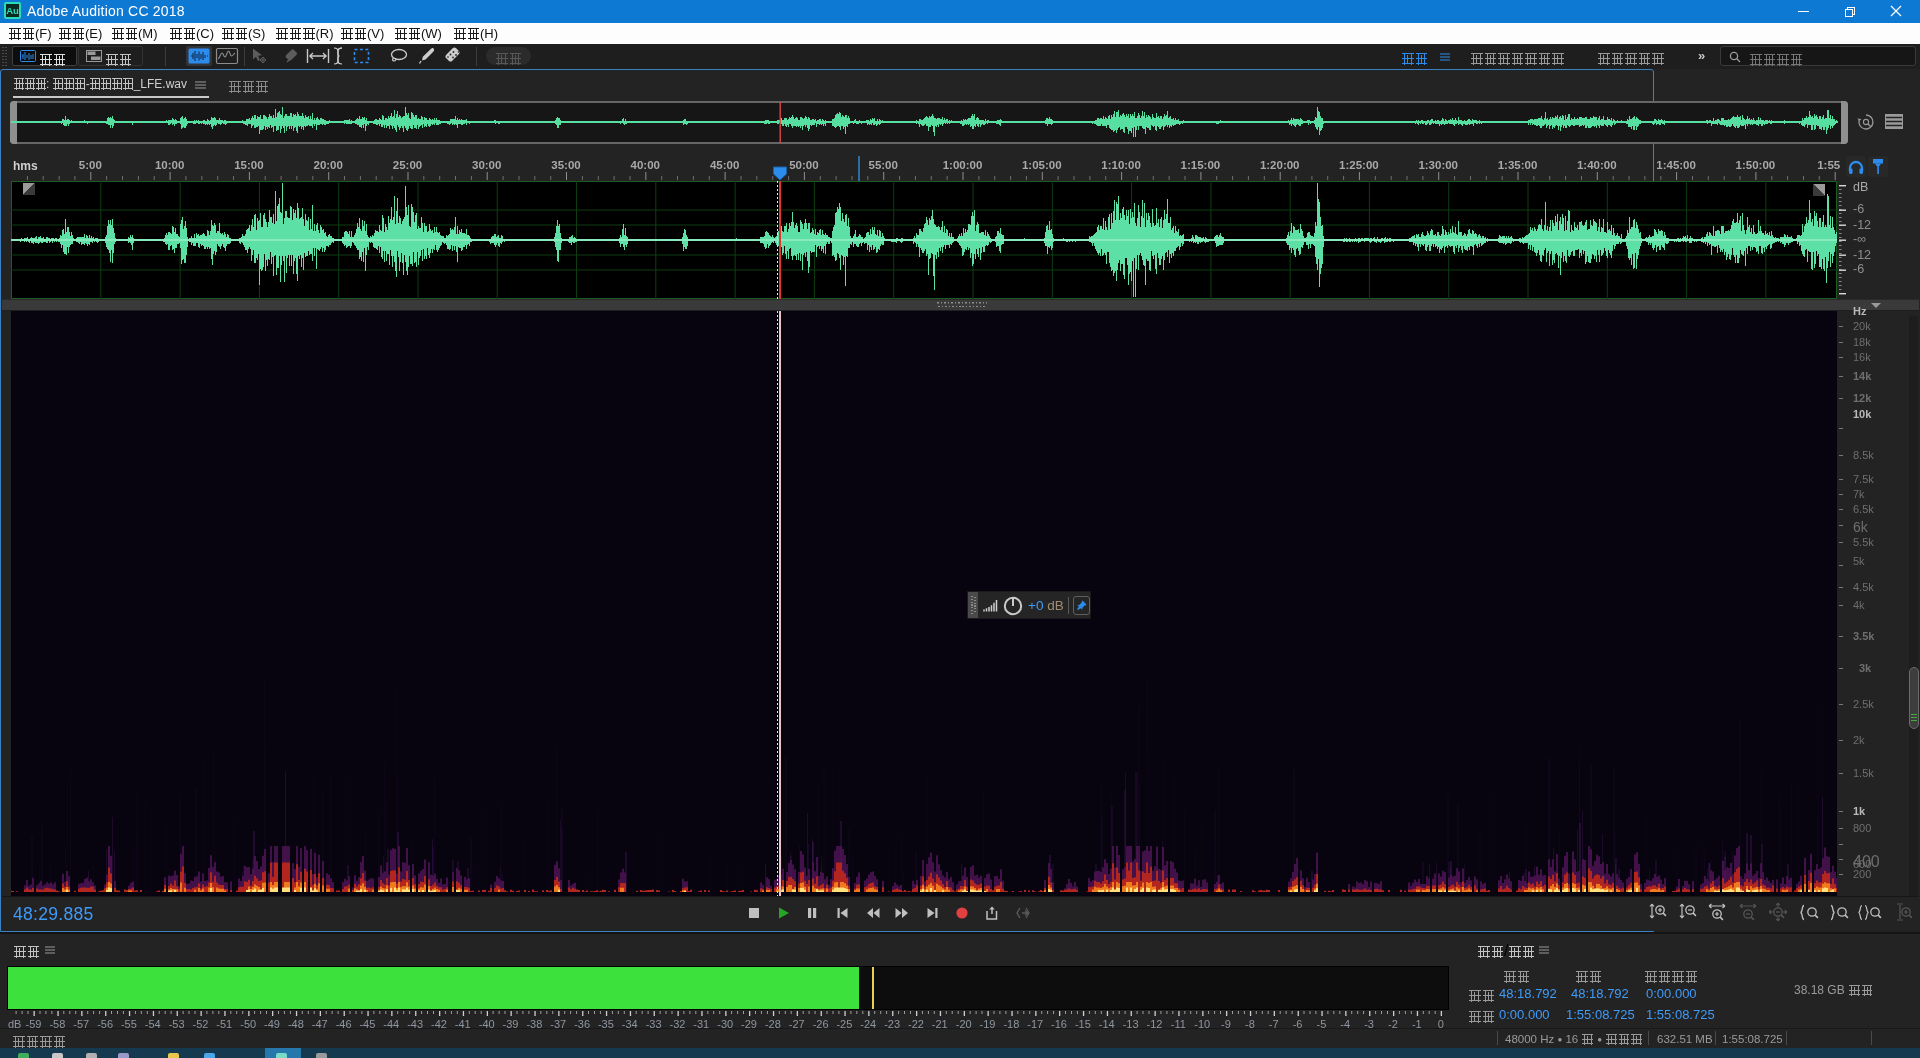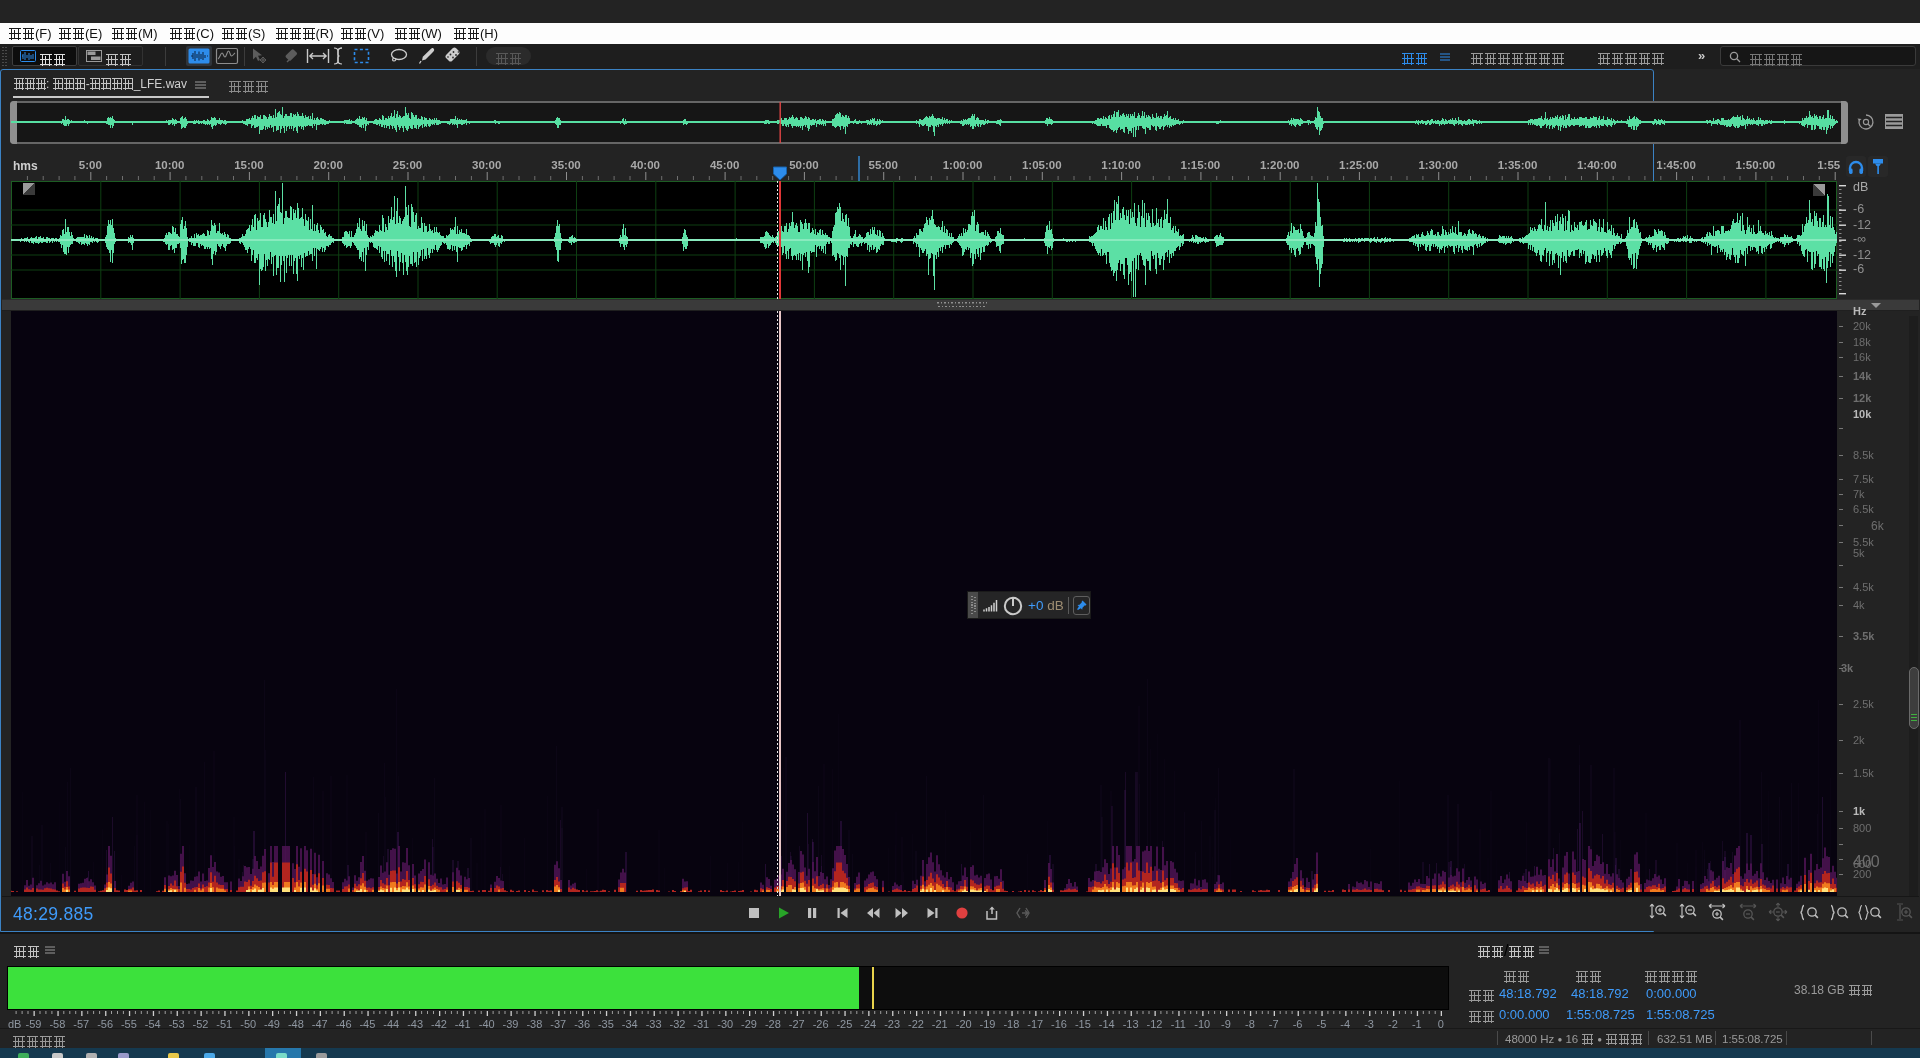--- a/index.html
+++ b/index.html
@@ -18,20 +18,30 @@
 .hk{--hc:#1a1a1a}.hw{--hc:#e0e0e0}.hc{--hc:#c3c3c3}.hg{--hc:#9a9a9a}.hd{--hc:#585858}
 .hb{--hc:#2d8ceb}.hv{--hc:#8b8b8b}.hx{--hc:#777}
 .h.s11{width:10.5px;height:11px}
 .h.s10{width:10px;height:11.5px;margin:0 .5px}
 
 .sep{position:absolute;top:3px;width:1px;height:19px;background:#3c3c3c}
 text{font-family:"Liberation Sans",sans-serif}
 </style></head><body>
 <div id="root">
 
+<div class="abs" style="left:0;top:0;width:1920px;height:23px;background:#0e79d3">
+ <div class="abs" style="left:4px;top:2px;width:17px;height:17px;background:#0b2a24;border:2px solid #2adbb8;border-radius:2px;color:#2adbb8;font-size:9.5px;font-weight:700;text-align:center;line-height:13px">Au</div>
+ <div class="abs" style="left:27px;top:3px;font-size:14px;color:#fff;letter-spacing:.2px">Adobe Audition CC 2018</div>
+ <div class="abs" style="left:1798px;top:11px;width:11px;height:1px;background:#fff"></div>
+ <div class="abs" style="left:1847px;top:7px;width:8px;height:8px;border:1px solid #fff"></div>
+ <div class="abs" style="left:1845px;top:9px;width:8px;height:8px;border:1px solid #fff;background:#0e79d3"></div>
+ <svg class="abs" style="left:1890px;top:5px" width="12" height="12">
+        <path d="M1 1l10 10M11 1L1 11" stroke="#fff" stroke-width="1.3"></path>
+      </svg>
+</div>
     <div class="abs" style="left:0;top:23px;width:1920px;height:21px;background:#fdfdfd">
       <span class="abs" style="left:8px;top:3px;color:#111;font-size:13px"><i class="h hk"></i><i class="h hk"></i>(F)</span>
       <span class="abs" style="left:58px;top:3px;color:#111;font-size:13px"><i class="h hk"></i><i class="h hk"></i>(E)</span>
       <span class="abs" style="left:111px;top:3px;color:#111;font-size:13px"><i class="h hk"></i><i class="h hk"></i>(M)</span>
       <span class="abs" style="left:169px;top:3px;color:#111;font-size:13px"><i class="h hk"></i><i class="h hk"></i>(C)</span>
       <span class="abs" style="left:221px;top:3px;color:#111;font-size:13px"><i class="h hk"></i><i class="h hk"></i>(S)</span>
       <span class="abs" style="left:275px;top:3px;color:#111;font-size:13px"><i class="h hk"></i><i class="h hk"></i><i class="h hk"></i>(R)</span>
       <span class="abs" style="left:340px;top:3px;color:#111;font-size:13px"><i class="h hk"></i><i class="h hk"></i>(V)</span>
       <span class="abs" style="left:394px;top:3px;color:#111;font-size:13px"><i class="h hk"></i><i class="h hk"></i>(W)</span>
       <span class="abs" style="left:453px;top:3px;color:#111;font-size:13px"><i class="h hk"></i><i class="h hk"></i>(H)</span>
@@ -653,27 +663,27 @@
         <div style="position:absolute;left:14px;top:9px;font-size:11px;color:#6e6e6e;font-weight:400">20k</div>
         <div style="position:absolute;left:14px;top:25px;font-size:11px;color:#6e6e6e;font-weight:400">18k</div>
         <div style="position:absolute;left:14px;top:40px;font-size:11px;color:#6e6e6e;font-weight:400">16k</div>
         <div style="position:absolute;left:14px;top:59px;font-size:11px;color:#6e6e6e;font-weight:700">14k</div>
         <div style="position:absolute;left:14px;top:81px;font-size:11px;color:#6e6e6e;font-weight:700">12k</div>
         <div style="position:absolute;left:14px;top:97px;font-size:11px;color:#b9b9b9;font-weight:700">10k</div>
         <div style="position:absolute;left:14px;top:138px;font-size:11px;color:#6e6e6e;font-weight:400">8.5k</div>
         <div style="position:absolute;left:14px;top:162px;font-size:11px;color:#6e6e6e;font-weight:400">7.5k</div>
         <div style="position:absolute;left:14px;top:177px;font-size:11px;color:#6e6e6e;font-weight:400">7k</div>
         <div style="position:absolute;left:14px;top:192px;font-size:11px;color:#6e6e6e;font-weight:400">6.5k</div>
-        <div style="position:absolute;left:32px;top:208px;font-size:12px;color:#6e6e6e;font-weight:400">6k</div>
+        <div style="position:absolute;left:14px;top:208px;font-size:14px;color:#6e6e6e;font-weight:400">6k</div>
         <div style="position:absolute;left:14px;top:225px;font-size:11px;color:#6e6e6e;font-weight:400">5.5k</div>
-        <div style="position:absolute;left:14px;top:236px;font-size:11px;color:#6e6e6e;font-weight:400">5k</div>
+        <div style="position:absolute;left:14px;top:244px;font-size:11px;color:#6e6e6e;font-weight:400">5k</div>
         <div style="position:absolute;left:14px;top:270px;font-size:11px;color:#6e6e6e;font-weight:400">4.5k</div>
         <div style="position:absolute;left:14px;top:288px;font-size:11px;color:#6e6e6e;font-weight:400">4k</div>
         <div style="position:absolute;left:14px;top:319px;font-size:11px;color:#6e6e6e;font-weight:700">3.5k</div>
-        <div style="position:absolute;left:2px;top:351px;font-size:11px;color:#6e6e6e;font-weight:700">3k</div>
+        <div style="position:absolute;left:20px;top:351px;font-size:11px;color:#6e6e6e;font-weight:700">3k</div>
         <div style="position:absolute;left:14px;top:387px;font-size:11px;color:#6e6e6e;font-weight:400">2.5k</div>
         <div style="position:absolute;left:14px;top:423px;font-size:11px;color:#6e6e6e;font-weight:400">2k</div>
         <div style="position:absolute;left:14px;top:456px;font-size:11px;color:#6e6e6e;font-weight:400">1.5k</div>
         <div style="position:absolute;left:14px;top:494px;font-size:11px;color:#b9b9b9;font-weight:700">1k</div>
         <div style="position:absolute;left:14px;top:511px;font-size:11px;color:#6e6e6e;font-weight:400">800</div>
         <div style="position:absolute;left:14px;top:547px;font-size:11px;color:#6e6e6e;font-weight:400">600</div>
         <div style="position:absolute;left:14px;top:542px;font-size:16px;color:#6e6e6e;font-weight:400">400</div>
         <div style="position:absolute;left:14px;top:557px;font-size:11px;color:#6e6e6e;font-weight:400">200</div>
       </div>
       <div class="abs" style="left:1908px;top:246px;width:9px;height:580px;background:#1d1d1d"></div>

